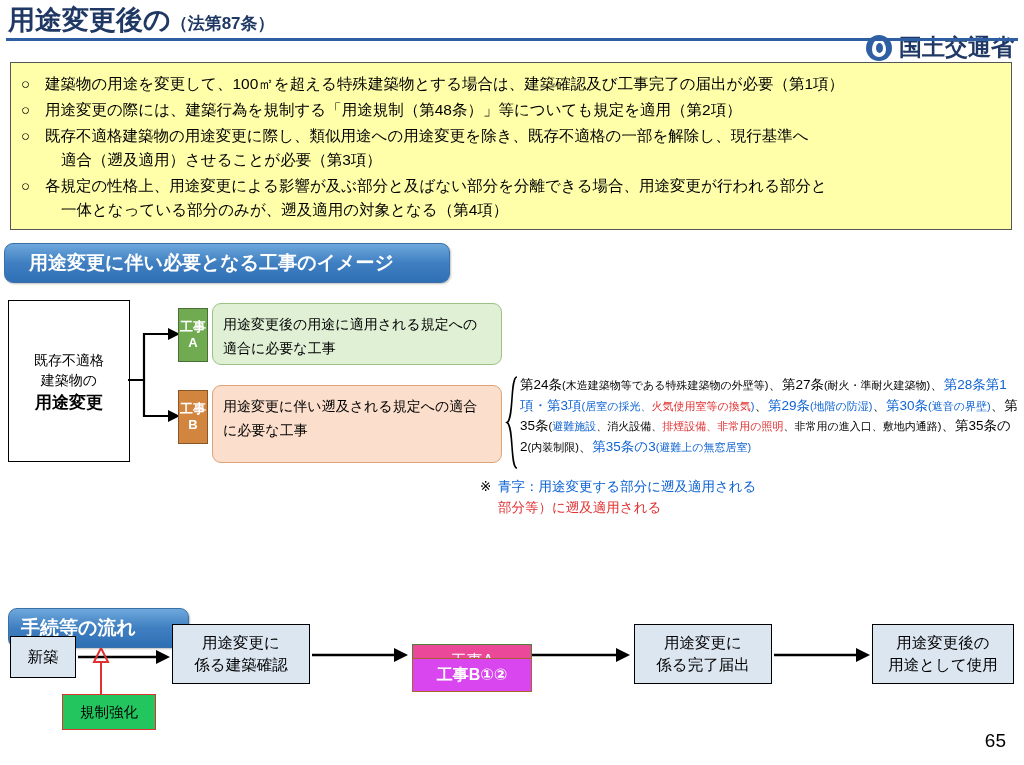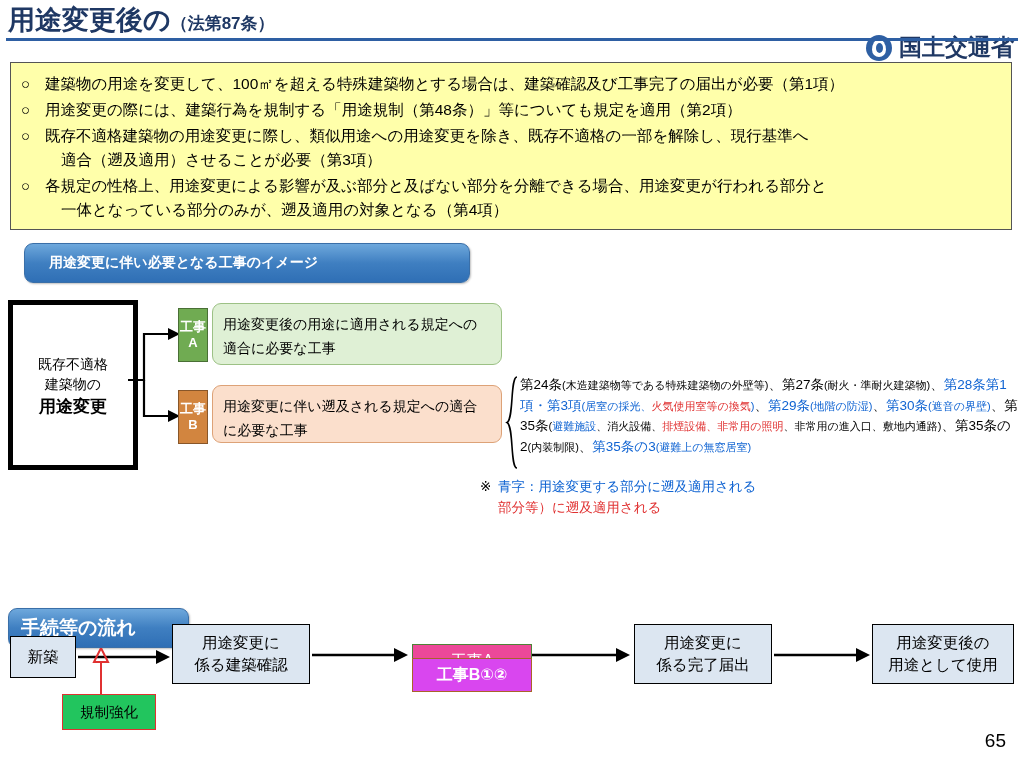--- a/index.html
+++ b/index.html
@@ -50,48 +50,48 @@
   .banner{
     position:absolute;
     border-radius:9px;
     background:linear-gradient(to bottom,#6ea8dc 0%,#3f7fc1 50%,#2f6fb5 100%);
     border:1px solid #3a6fa8;
     color:#fff;font-weight:bold;
     display:flex;align-items:center;
     padding-left:12px;
     box-shadow:1px 1px 2px rgba(0,0,0,.25);
   }
-  #banner1{left:24px;top:243px;width:420px;height:38px;font-size:14px;padding-left:24px;}
+  #banner1{left:4px;top:243px;width:420px;height:38px;font-size:19px;padding-left:24px;}
   #banner2{left:8px;top:562px;width:167px;height:38px;font-size:19px;margin-top:46px;}
 
   
   .box-exist{
     position:absolute;left:8px;top:300px;width:120px;height:160px;
-    border:5px solid #000000;background:#fff;
+    border:1px solid #000000;background:#fff;
     display:flex;flex-direction:column;align-items:center;justify-content:center;
     font-size:14px;line-height:20px;text-align:center;
   }
   .box-exist .big{font-size:17px;font-weight:bold;margin-top:3px;}
 
   .koji-tag{
     position:absolute;width:28px;height:52px;
     display:flex;flex-direction:column;align-items:center;justify-content:center;
     color:#fff;font-size:13px;font-weight:bold;line-height:16px;
     border:1px solid rgba(0,0,0,.35);
   }
   #tagA{left:178px;top:308px;background:#70ab52;}
   #tagB{left:178px;top:390px;background:#d2853f;}
 
   .rbox{
     position:absolute;border-radius:9px;
     font-size:14px;line-height:24px;
     padding:8px 10px;box-sizing:border-box;
   }
   #rboxA{left:212px;top:303px;width:290px;height:62px;background:#dff0d5;border:1px solid #9cc185;}
-  #rboxB{left:212px;top:385px;width:290px;height:58px;background:#fbdfcc;border:1px solid #dda277;}
+  #rboxB{left:212px;top:385px;width:290px;height:78px;background:#fbdfcc;border:1px solid #dda277;}
 
   .brace{position:absolute;left:505px;top:375px;width:14px;height:95px;}
   .law-text{
     position:absolute;left:520px;top:375px;width:500px;
     font-size:13.5px;line-height:20.5px;
   }
   .law-text .s{font-size:11px;}
   .blue{color:#0f63d2;}
   .red{color:#e03131;}
 

